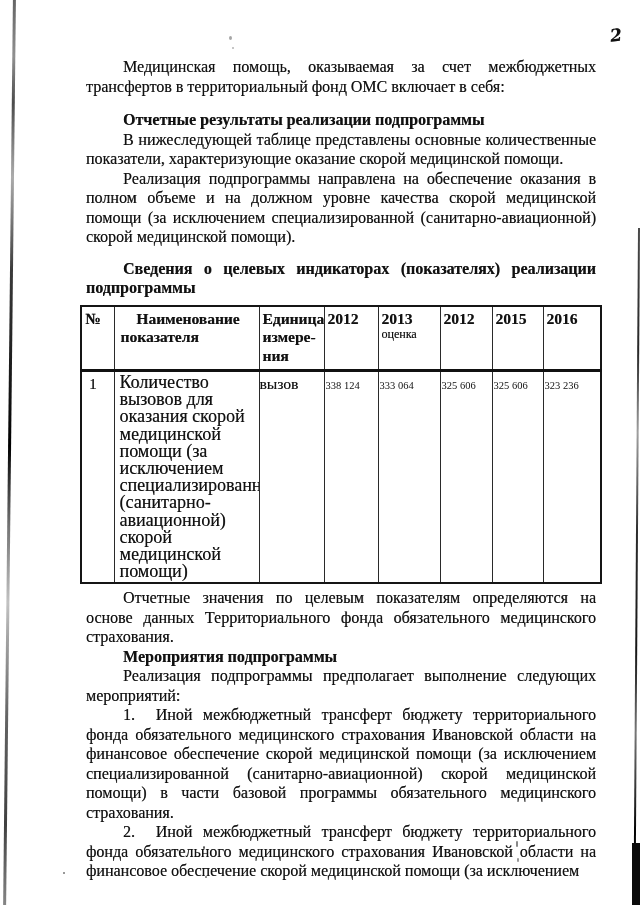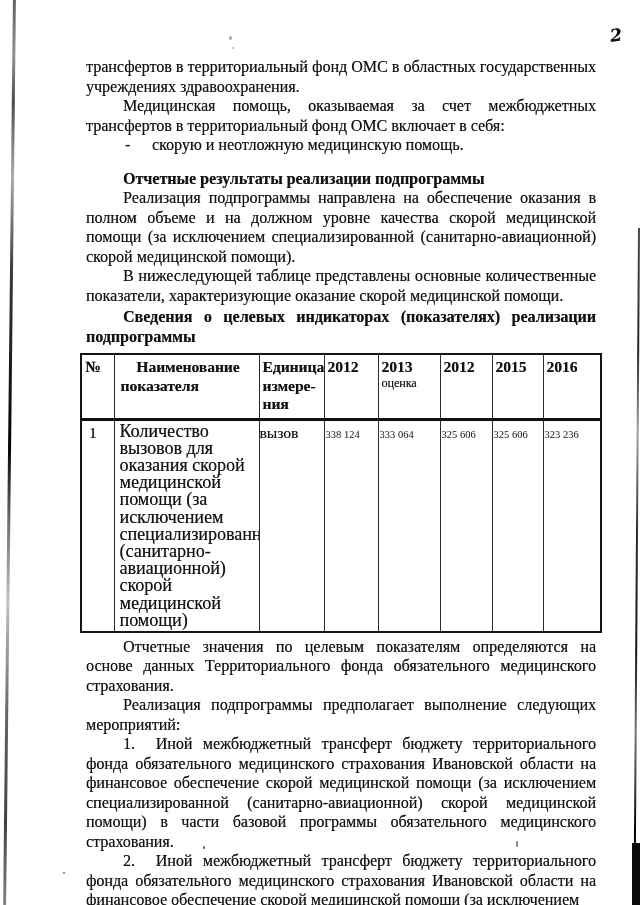--- a/index.html
+++ b/index.html
@@ -60,35 +60,31 @@
 </style>
 </head>
 <body>
 
 <div class="page">
 
   <div class="pagenum">2</div>
 
   <div class="column">
 
-    <p class="noindent">трансфертов в территориальный фонд ОМС в областных государственных учреждениях здравоохранения.</p>
 
     <p>Медицинская помощь, оказываемая за счет межбюджетных трансфертов в территориальный фонд ОМС включает в себя:</p>
 
-    <div class="dashline">
-      <span class="dash">-</span><span>скорую и неотложную медицинскую помощь.</span>
-    </div>
 
     <p class="h h-results">Отчетные результаты реализации подпрограммы</p>
 
+    <p>В нижеследующей таблице представлены основные количественные показатели, характеризующие оказание скорой медицинской помощи.</p>
+
     <p>Реализация подпрограммы направлена на обеспечение оказания в полном объеме и на должном уровне качества скорой медицинской помощи (за исключением специализированной (санитарно-авиационной) скорой медицинской помощи).</p>
 
-    <p>В нижеследующей таблице представлены основные количественные показатели, характеризующие оказание скорой медицинской помощи.</p>
-
-    <p class="h" style="margin-top:2px;">Сведения о целевых индикаторах (показателях) реализации подпрограммы</p>
+    <p class="h" style="margin-top:12px;">Сведения о целевых индикаторах (показателях) реализации подпрограммы</p>
 
     <table class="ind">
       <colgroup>
         <col style="width:33px">
           <col style="width:145px">
           <col style="width:65px">
         <col style="width:54px">
           <col style="width:62px">
           <col style="width:52px">
         <col style="width:51px">
@@ -118,20 +114,21 @@
           <td class="d-val">333 064</td>
           <td class="d-val">325 606</td>
           <td class="d-val">325 606</td>
           <td class="d-val">323 236</td>
         </tr>
       </tbody>
     </table>
 
     <p style="margin-top:0;">Отчетные значения по целевым показателям определяются на основе данных Территориального фонда обязательного медицинского страхования.</p>
 
+    <p class="h">Мероприятия подпрограммы</p>
 
     <p>Реализация подпрограммы предполагает выполнение следующих мероприятий:</p>
 
     <p>1.&nbsp; Иной межбюджетный трансферт бюджету территориального фонда обязательного медицинского страхования Ивановской области на финансовое обеспечение скорой медицинской помощи (за исключением специализированной (санитарно-авиационной) скорой медицинской помощи) в части базовой программы обязательного медицинского страхования.</p>
 
     <p>2.&nbsp; Иной межбюджетный трансферт бюджету территориального фонда обязательного медицинского страхования Ивановской области на финансовое обеспечение скорой медицинской помощи (за исключением</p>
 
   </div>
 
   <div class="edge-left"></div>

